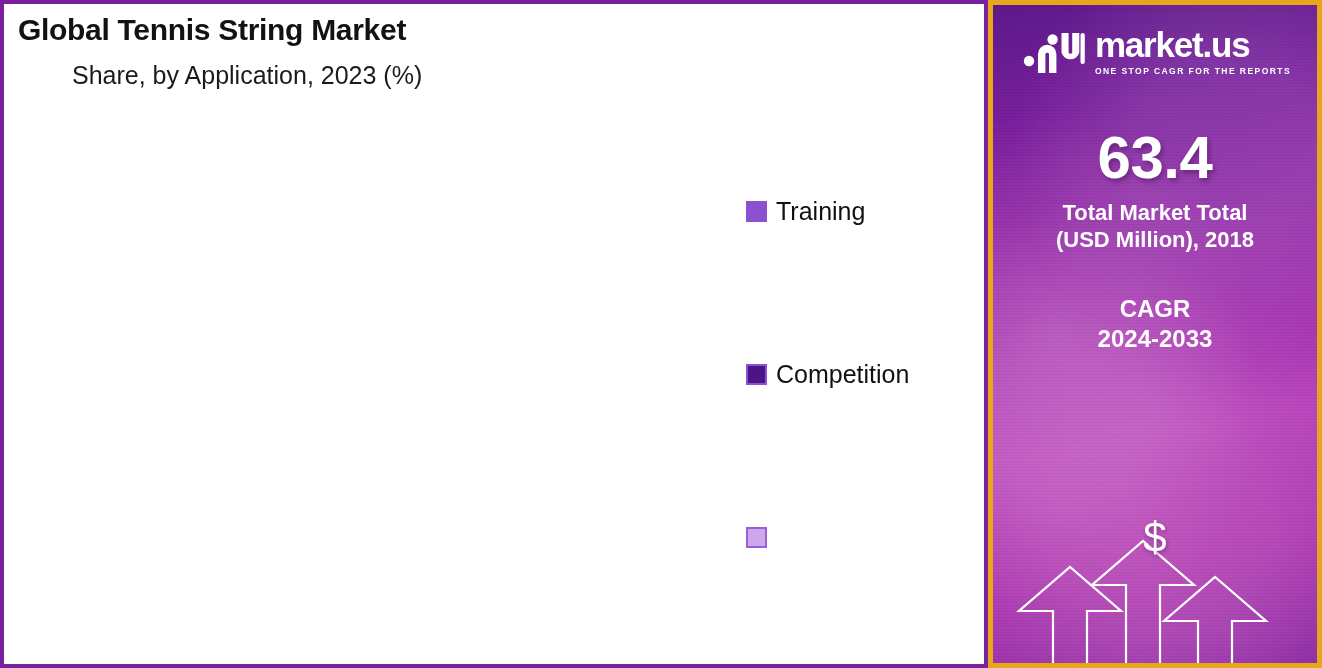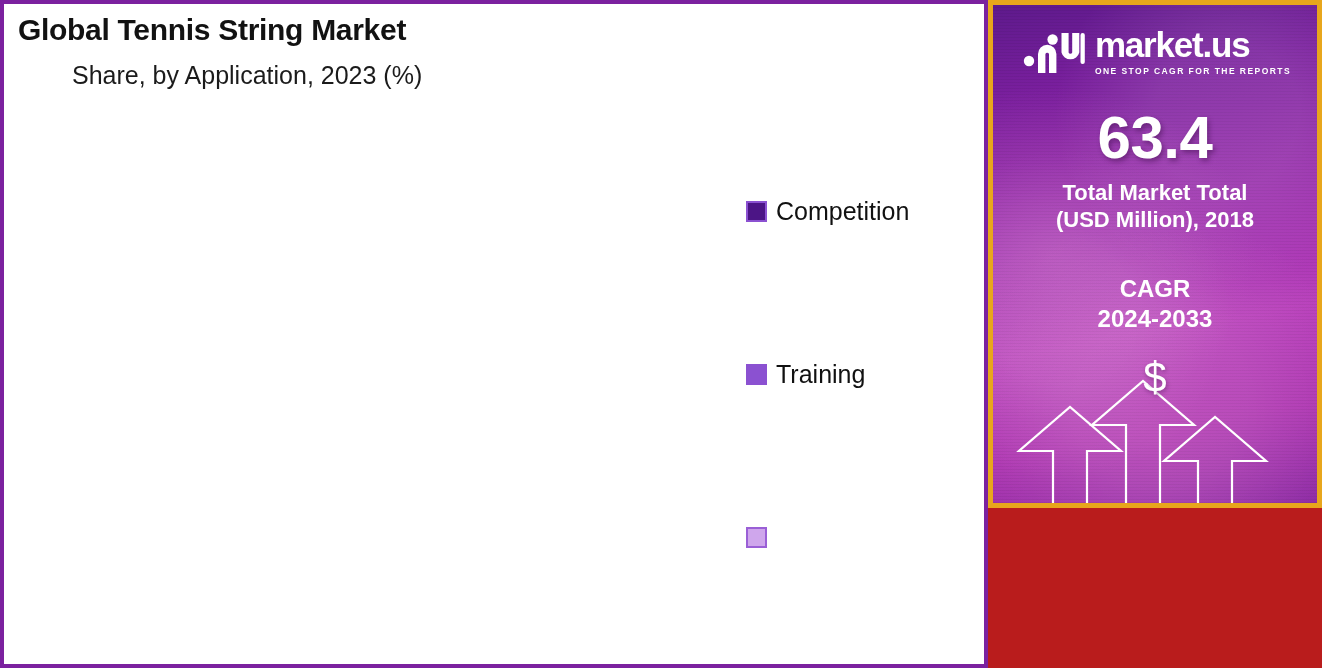--- a/index.html
+++ b/index.html
@@ -117,21 +117,21 @@
     font-size: 25px;
     color: #111111;
     white-space: nowrap;
     line-height: 1;
   }
 
   
   .stats-panel {
     position: relative;
     width: 334px;
-    height: 508px;
+    height: 668px;
     box-sizing: border-box;
     border: 5px solid #E8A61C;
     background:
       radial-gradient(ellipse 150% 70% at 50% 88%, rgba(198,86,190,0.55) 0%, rgba(160,50,160,0.0) 62%),
       radial-gradient(ellipse 90% 48% at 18% 50%, rgba(205,110,200,0.42) 0%, rgba(150,40,150,0.0) 70%),
       linear-gradient(170deg, #5E1A8C 0%, #7A1F9E 17%, #9B2FAE 42%, #B83FBC 64%, #A92FB0 82%, #7E1F9E 100%);
     overflow: hidden;
     flex: 0 0 auto;
   }
   
@@ -195,21 +195,21 @@
     text-align: center;
     margin-top: 12px;
   }
   .stat-caption-sm {
     font-size: 24px;
     font-weight: bold;
     color: #ffffff;
     line-height: 1.25;
     text-align: center;
   }
-  .stat-block-1 { margin-top: 32px; text-align: center; }
+  .stat-block-1 { margin-top: 52px; text-align: center; }
   .stat-block-2 { margin-top: 40px; text-align: center; }
 
   .arrows {
     position: absolute;
     left: 0;
     right: 0;
     bottom: 0;
     height: 170px;
     z-index: 2;
   }
@@ -235,26 +235,26 @@
   <div class="chart-panel">
 
     <div class="titles">
       <div class="chart-title">Global Tennis String Market</div>
       <div class="chart-subtitle">Share, by Application, 2023 (%)</div>
     </div>
 
 
     <div class="legend">
       <div class="legend-item">
+        <span class="legend-swatch" style="background: rgb(139, 81, 209); border: 2px solid rgb(139, 81, 209);"></span>
+        <span class="legend-label">Training</span>
+      </div>
+      <div class="legend-item">
         <span class="legend-swatch" style="background: rgb(76, 21, 134); border: 2px solid rgb(139, 81, 209);"></span>
         <span class="legend-label">Competition</span>
-      </div>
-      <div class="legend-item">
-        <span class="legend-swatch" style="background: rgb(139, 81, 209); border: 2px solid rgb(139, 81, 209);"></span>
-        <span class="legend-label">Training</span>
       </div>
       <div class="legend-item">
         <span class="legend-swatch" style="background: rgb(207, 166, 236); border: 2px solid rgb(154, 95, 214);"></span>
       </div>
     </div>
 
   </div>
 
   <div class="stats-panel">
     <div class="stats-inner">

